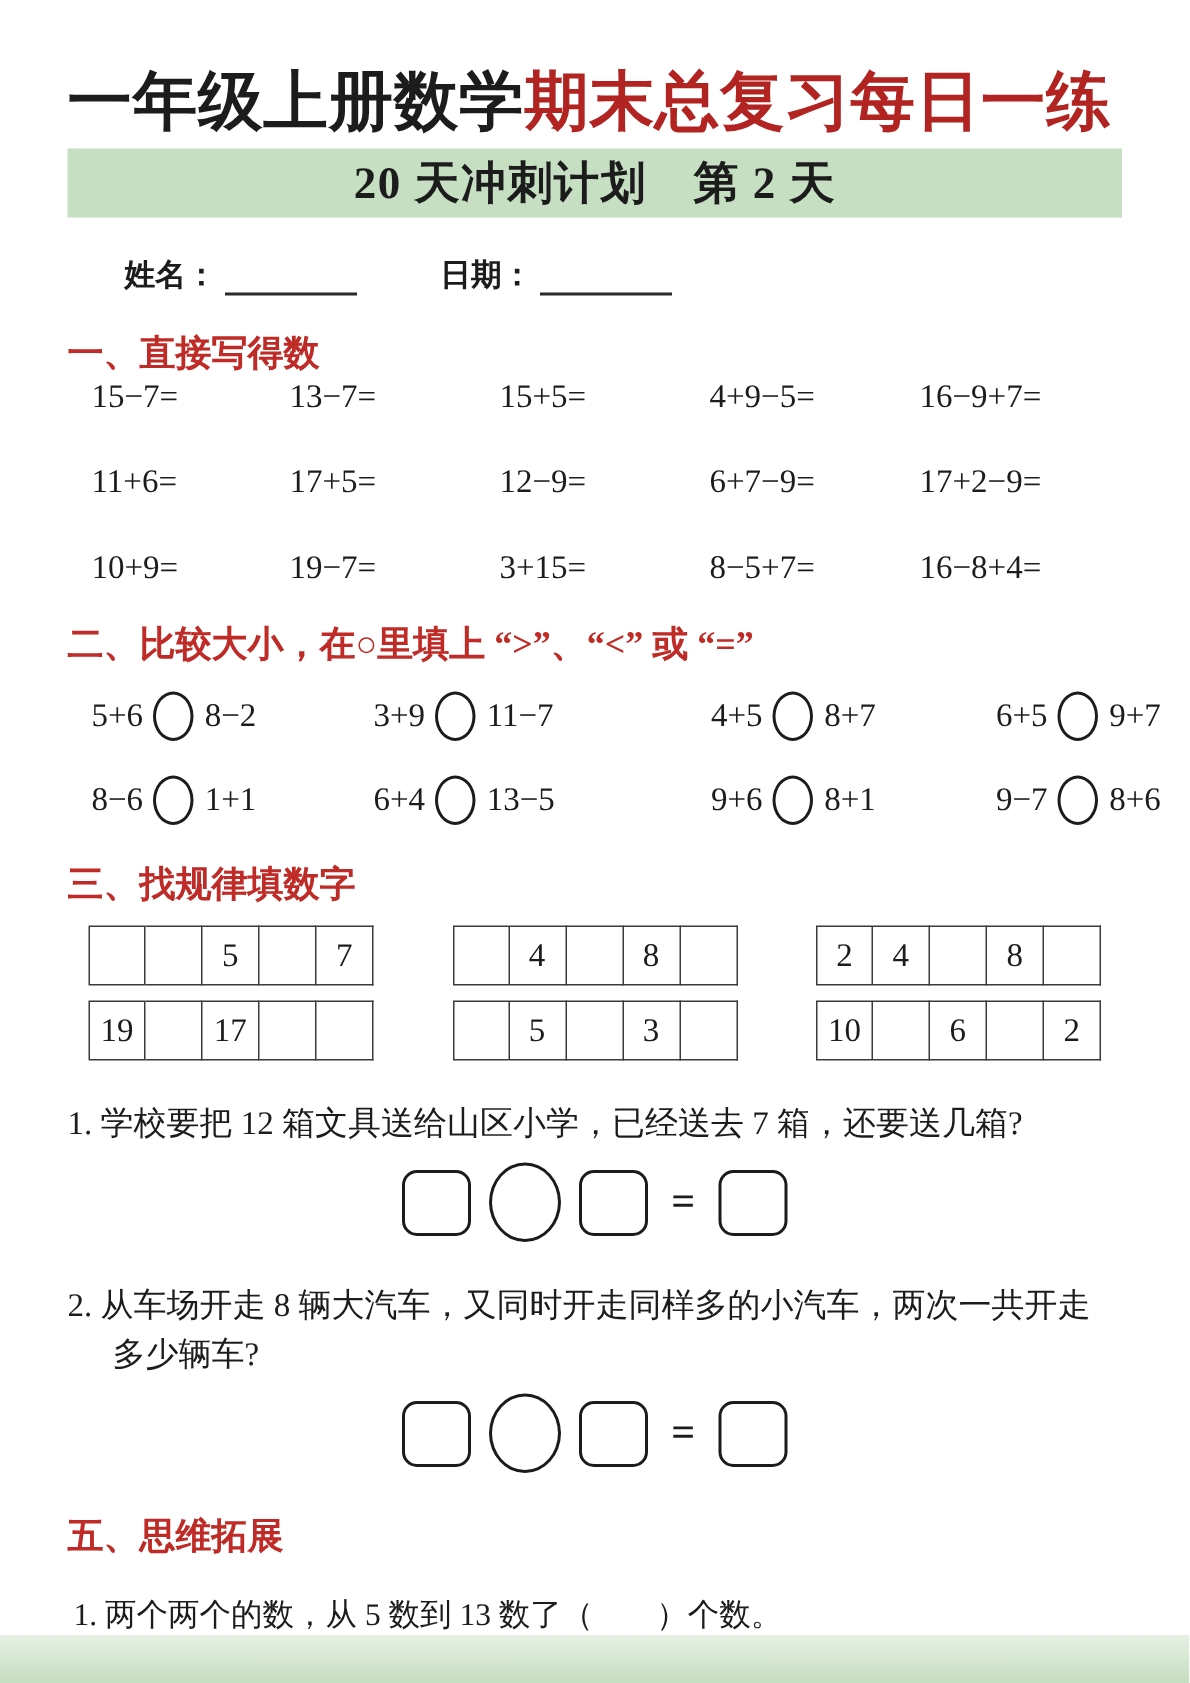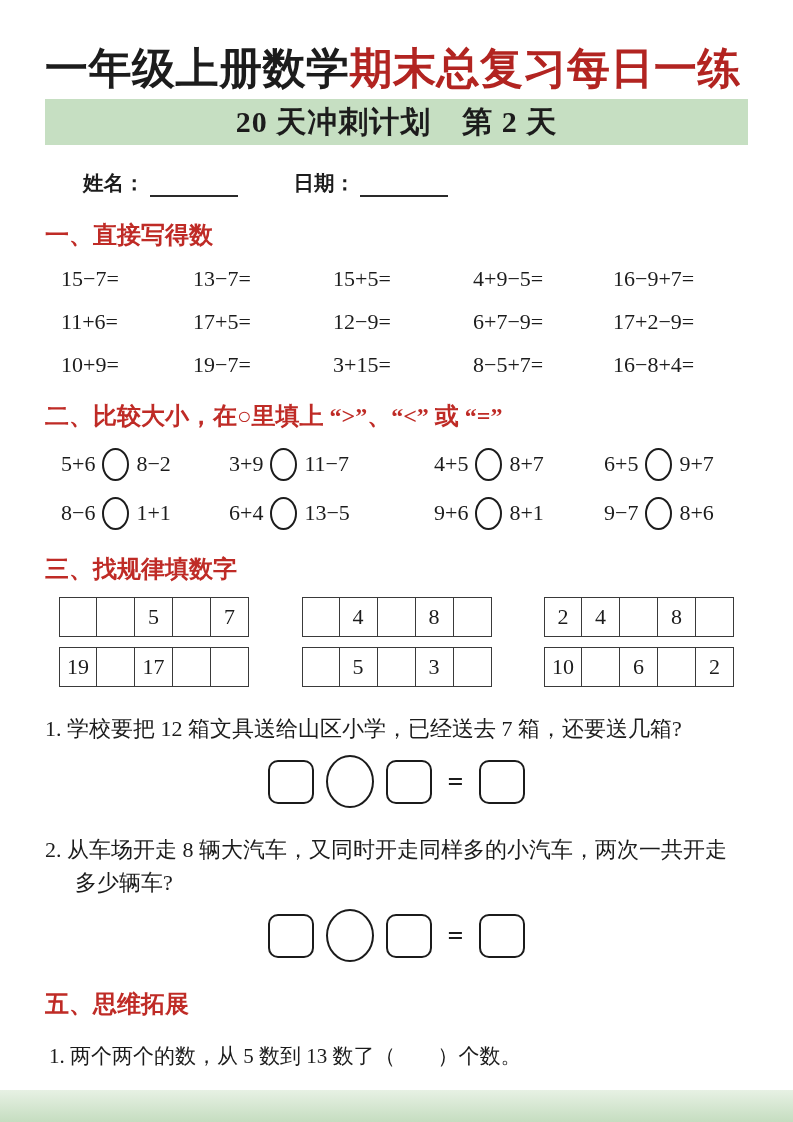--- a/index.html
+++ b/index.html
@@ -29,28 +29,29 @@
   }
   
   .info-row{display:flex;gap:56px;margin-top:24px;padding-left:38px;font-size:20.5px;font-weight:600;}
   .info-item{display:flex;align-items:flex-end;}
   .blank{display:inline-block;width:88px;border-bottom:2px solid #2a2a2a;height:1.1em;margin-left:5px;}
   
   .sec-title{font-size:24px;font-weight:bold;color:var(--section-red);margin-top:22px;}
   
   .calc-grid{
     display:grid;grid-template-columns:132px 140px 140px 140px auto;
-    row-gap:17px;margin-top:15px;padding-left:16px;
+    row-gap:31px;padding-left:16px;
     font-size:22px;
   }
   
   .cmp-grid{
     display:grid;grid-template-columns:168px 205px 170px auto;
     row-gap:13px;margin-top:14px;padding-left:16px;
     font-size:22px;
+    gap:20px;
   }
   .cmp{display:flex;align-items:center;height:36px;}
   .circle{
     display:inline-block;width:27px;height:33px;
     border:2px solid #1c1c1c;border-radius:50%;
     margin:0 7px;flex:none;
   }
   
   .tbl-row{display:flex;justify-content:space-between;margin:12px 14px 0 14px;}
   .tbl-row.second{margin-top:10px;}

